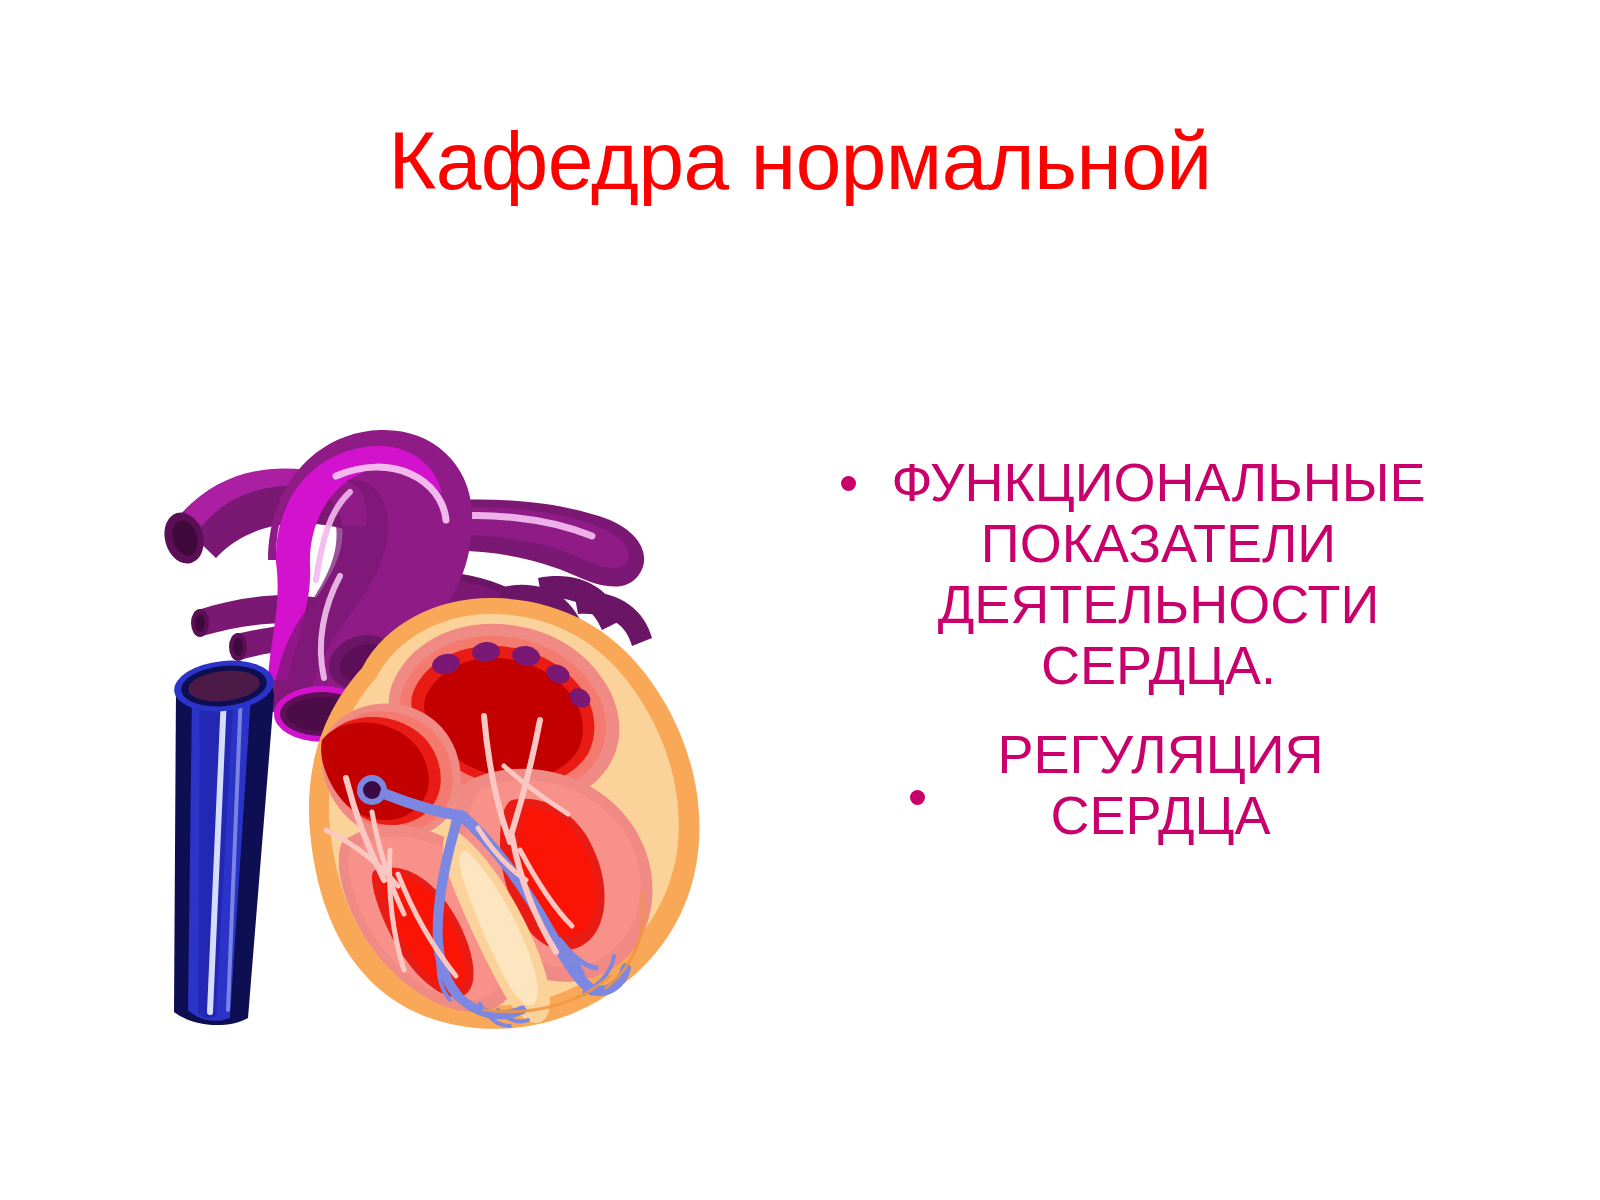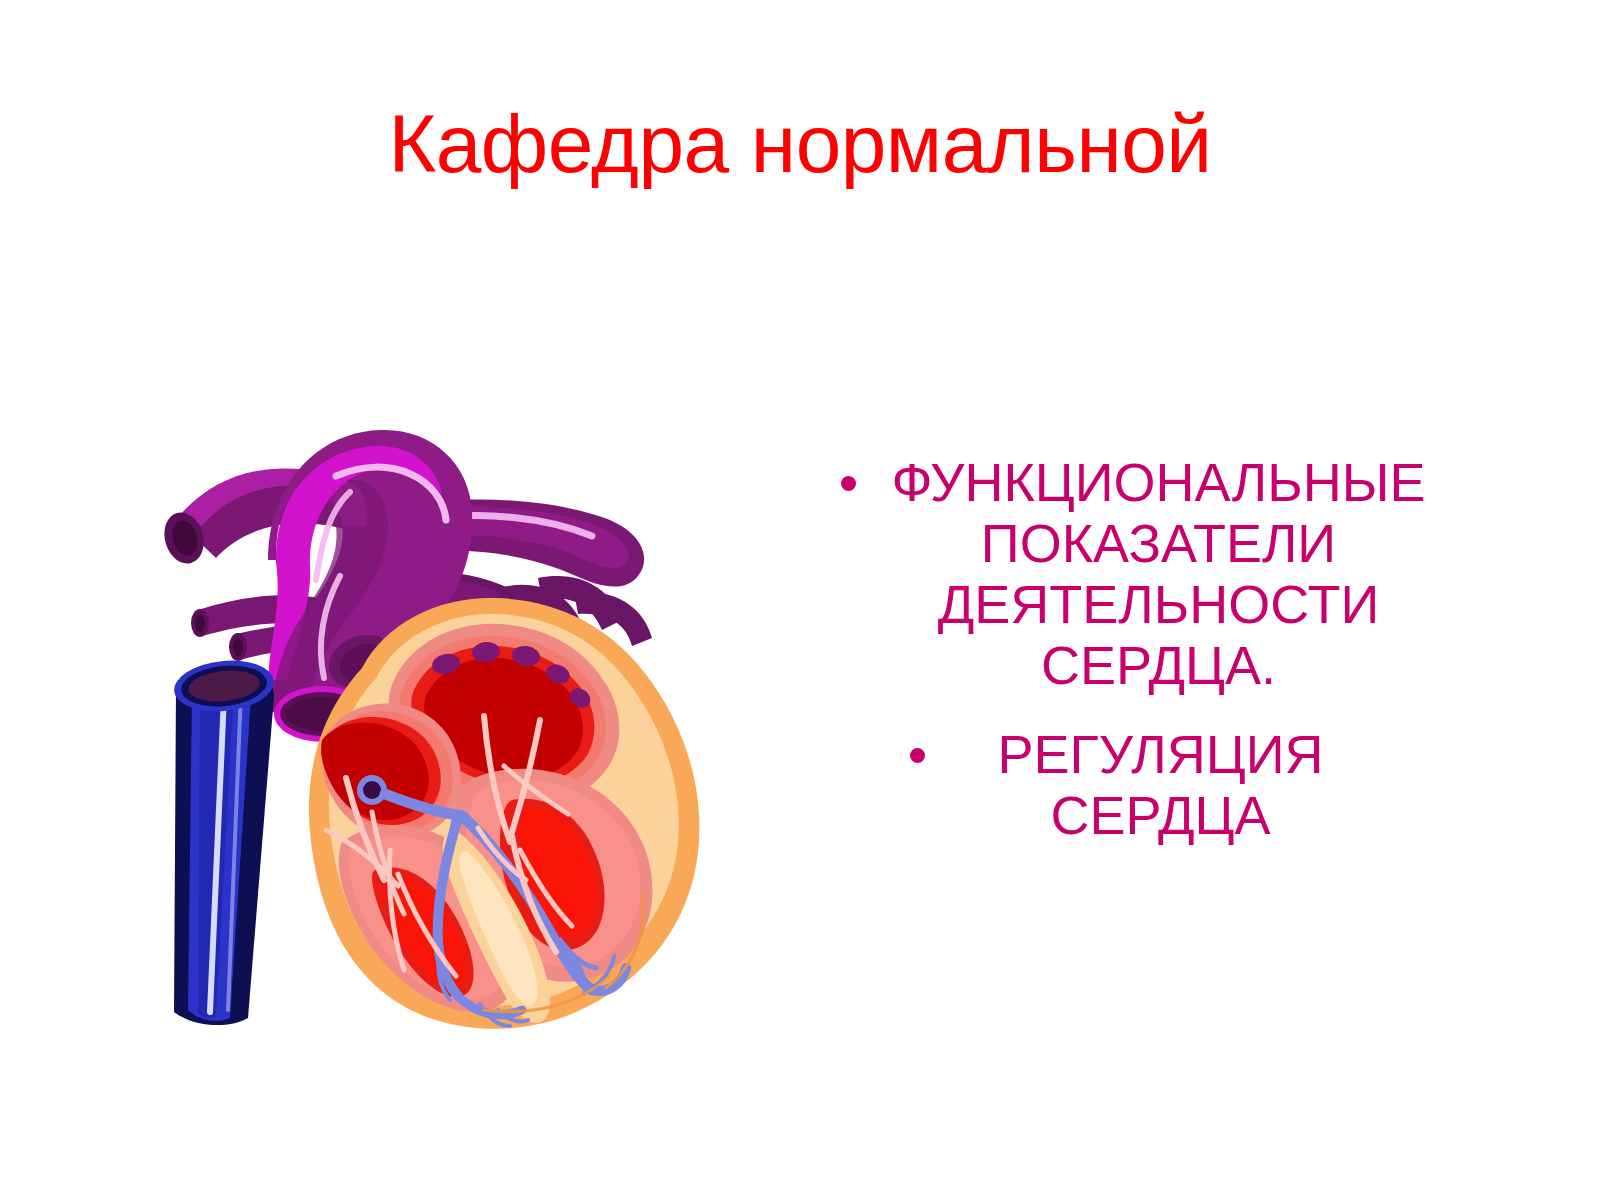--- a/index.html
+++ b/index.html
@@ -14,21 +14,21 @@
     height: 1200px;
     background: #ffffff;
     overflow: hidden;
     font-family: "Liberation Sans", "DejaVu Sans", sans-serif;
   }
 
   
   #title-block {
     position: absolute;
     left: 300px;
-    top: 96px;
+    top: 113px;
     width: 1000px;
     text-align: center;
   }
   #title-block .title-line {
     display: block;
     color: #ff0000;
     font-size: 82px;
     font-weight: 400;
     line-height: 1.18;
     letter-spacing: -0.5px;
@@ -61,21 +61,21 @@
     color: #c9006b;
     font-size: 54px;
     line-height: 1.13;
     font-weight: 400;
     text-align: center;
     letter-spacing: 0px;
     max-width: 562px;
     word-break: break-word;
     overflow-wrap: anywhere;
   }
-  #bullet-2 { margin-top: 10px; }
+  #bullet-2 { margin-top: 10px; align-items: center; }
   #bullet-2 .bullet-text { max-width: 420px; }
   #bullet-2 .bullet-dot  { margin-right: 26px; }
 
   
   #heart-illustration {
     position: absolute;
     left: 140px;
     top: 380px;
     width: 620px;
     height: 650px;

